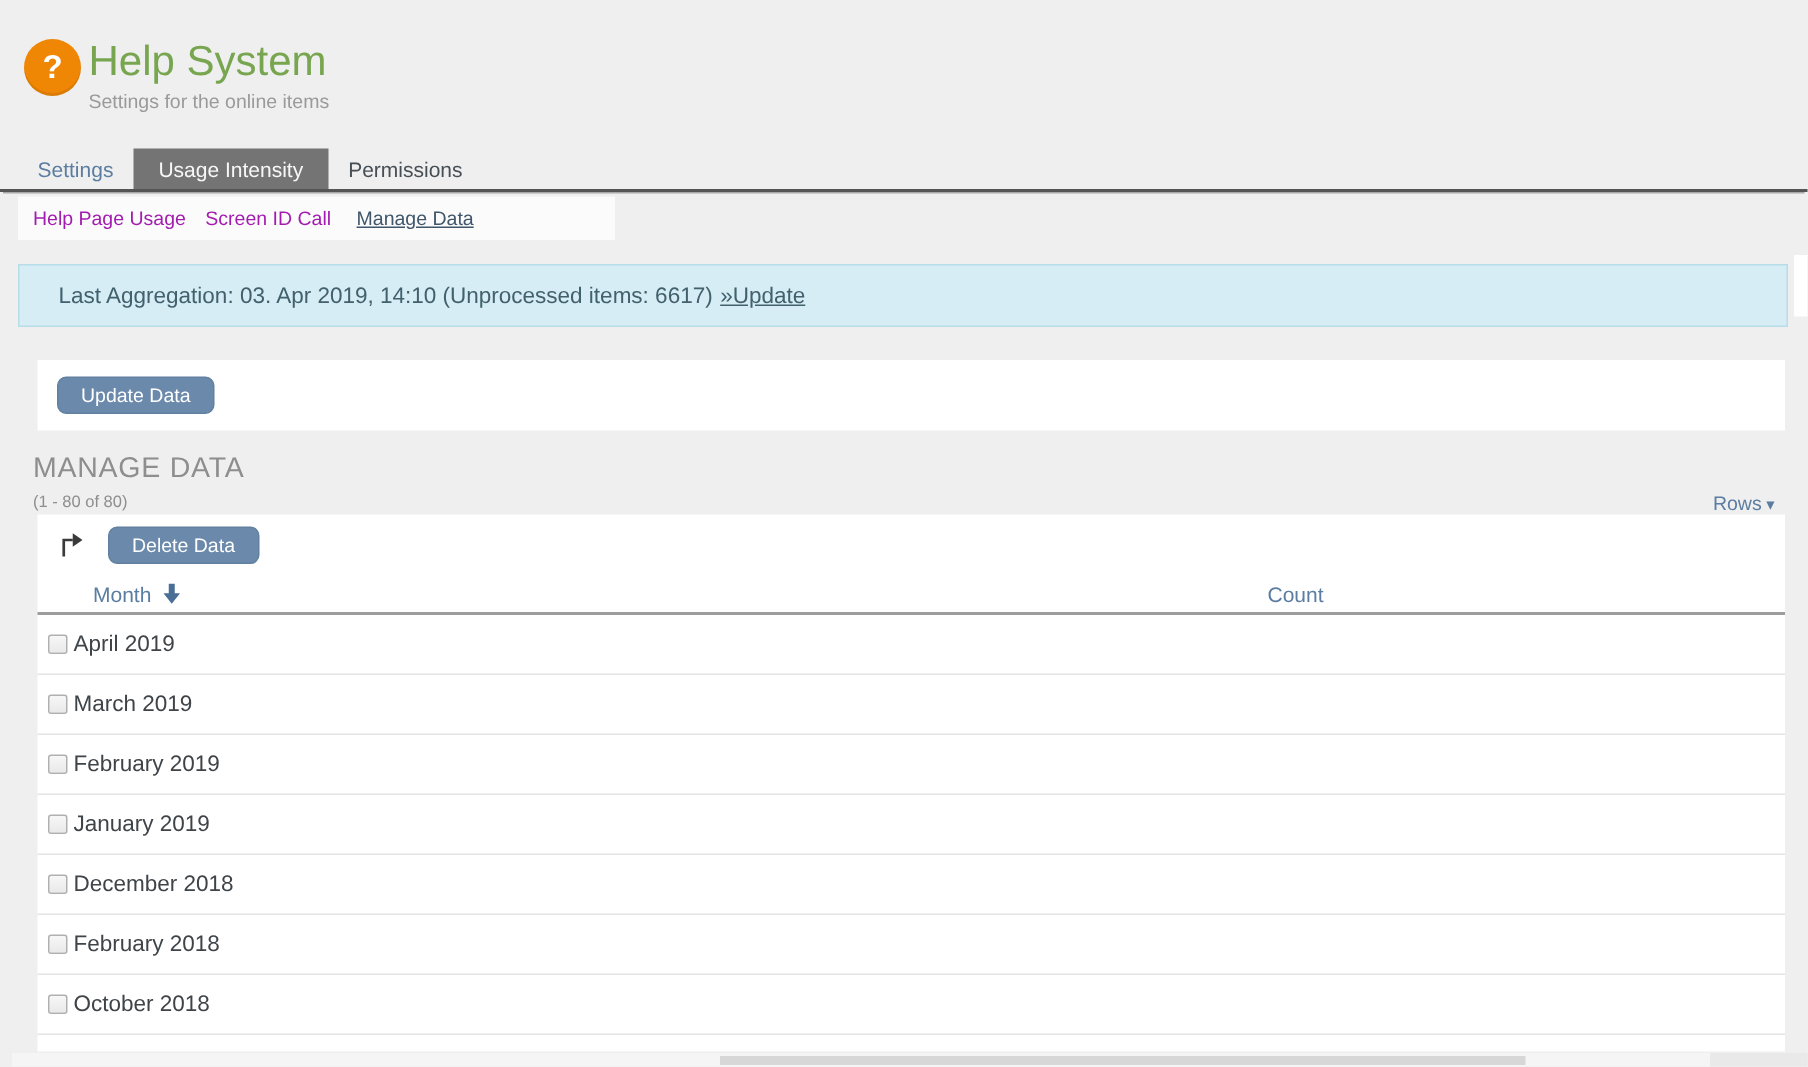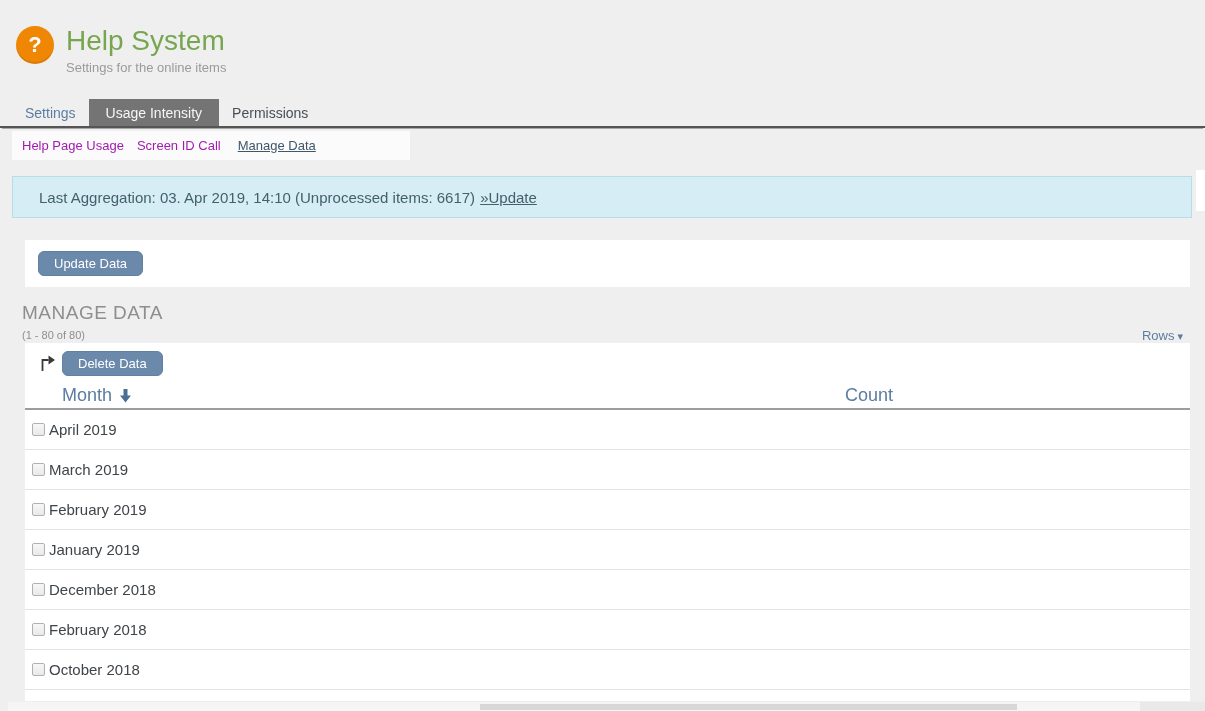--- a/index.html
+++ b/index.html
@@ -15,21 +15,21 @@
 
   
   .app-header { position:absolute; top:26px; left:16px; display:flex; }
   .help-icon {
     width:38px; height:38px; border-radius:50%;
     background:#ef8604;
     color:#ffffff; font-size:22px; font-weight:bold;
     display:flex; align-items:center; justify-content:center;
     box-shadow:inset 0 -2px 0 rgba(0,0,0,0.08);
   }
-  .titles { margin-left:12px; }
+  .titles { margin-left:5px; }
   .page-title { font-size:28px; font-weight:400; color:#78a650; line-height:30px; }
   .page-subtitle { font-size:13px; color:#9a9a9a; margin-top:4px; }
 
   
   .tab-bar {
     position:absolute; top:99px; left:0; width:1205px; height:29px;
     border-bottom:2px solid #555555;
     box-shadow:0 3px 0 -2px #a8a8a8;
     display:flex; align-items:stretch;
   }
@@ -90,26 +90,26 @@
   }
   .rows-dropdown .caret { font-size:11px; margin-left:3px; }
 
   
   .table-box {
     position:absolute; top:343px; left:25px; width:1165px; height:358px;
     background:#ffffff;
   }
   .table-toolbar { height:40px; display:flex; align-items:center; }
   .fwd-icon { margin-left:13px; width:18px; height:18px; cursor:pointer; }
-  .table-toolbar .btn { margin-left:6px; }
+  .table-toolbar .btn { margin-left:16px; }
 
   .table-header {
     height:27px; display:flex; align-items:center;
     border-bottom:2px solid #9d9d9d;
-    font-size:18px; color:#5b7da1;
+    font-size:14px; color:#5b7da1;
   }
   .col-month { margin-left:37px; width:783px; display:flex; align-items:center; cursor:pointer; }
   .sort-icon { margin-left:7px; }
   .col-count { cursor:pointer; }
 
   .trow {
     height:40px; display:flex; align-items:center;
     border-bottom:1px solid #e3e3e3;
     font-size:15px; color:#3f4449;
   }

